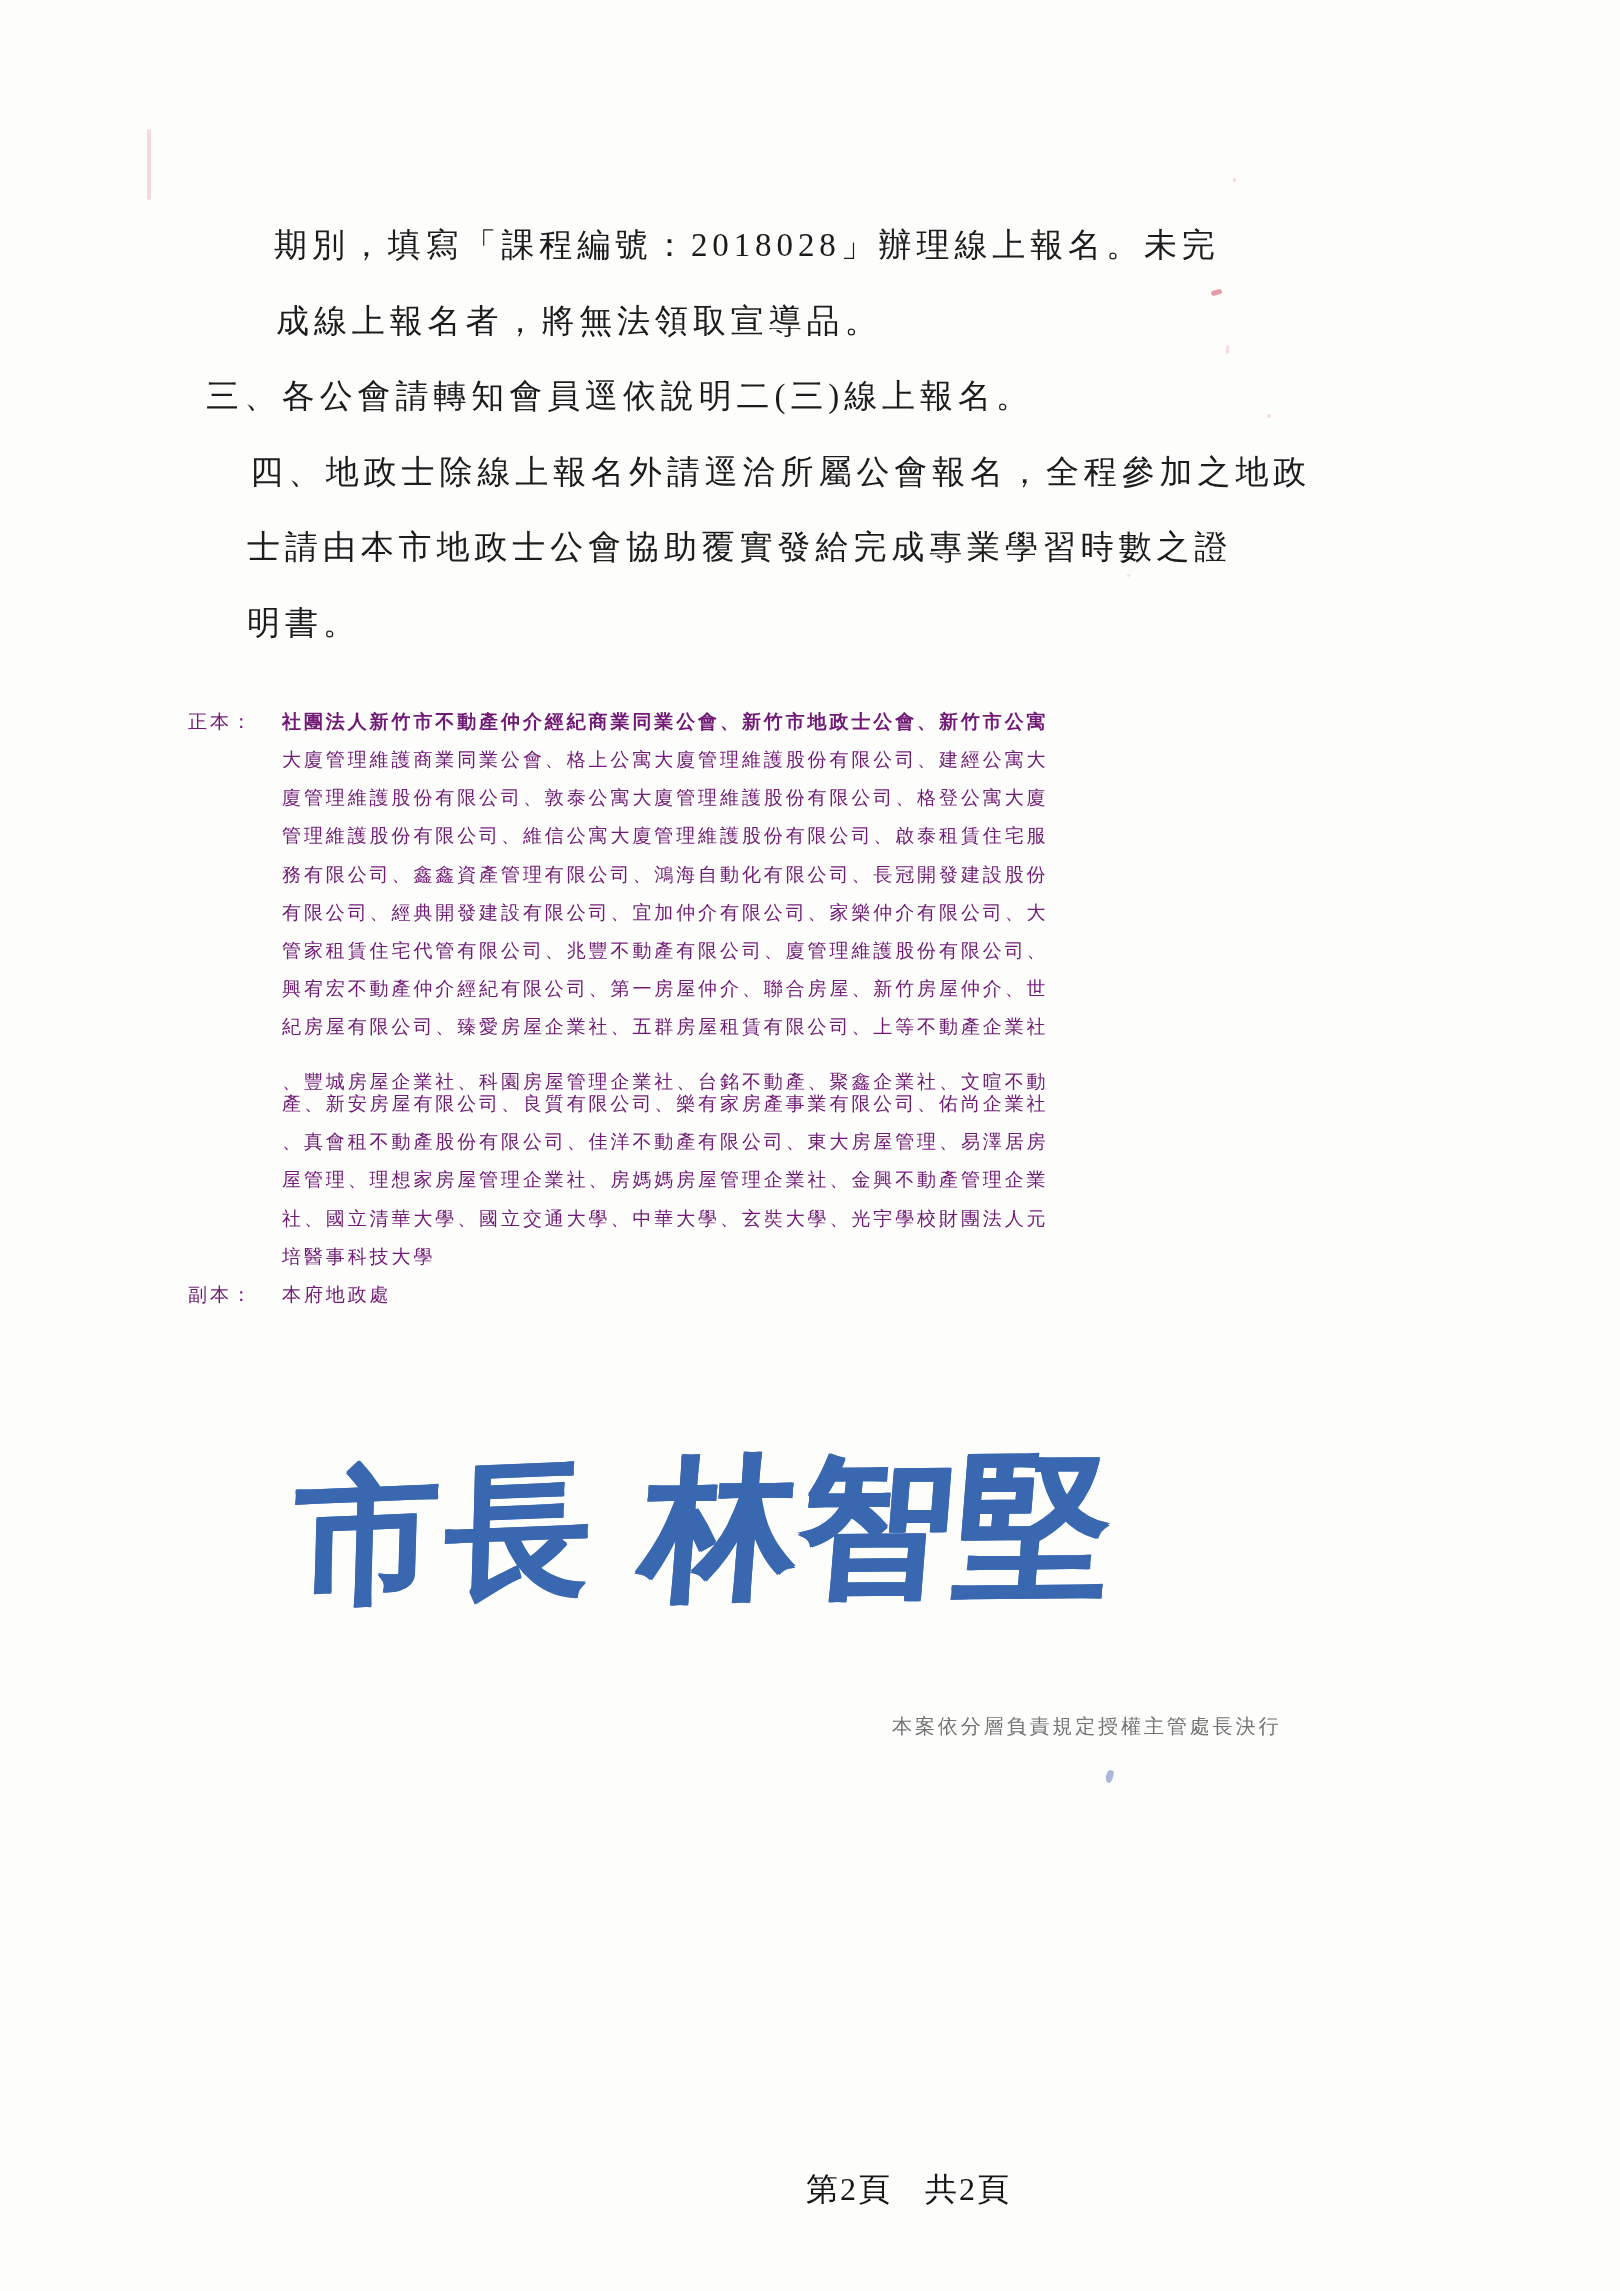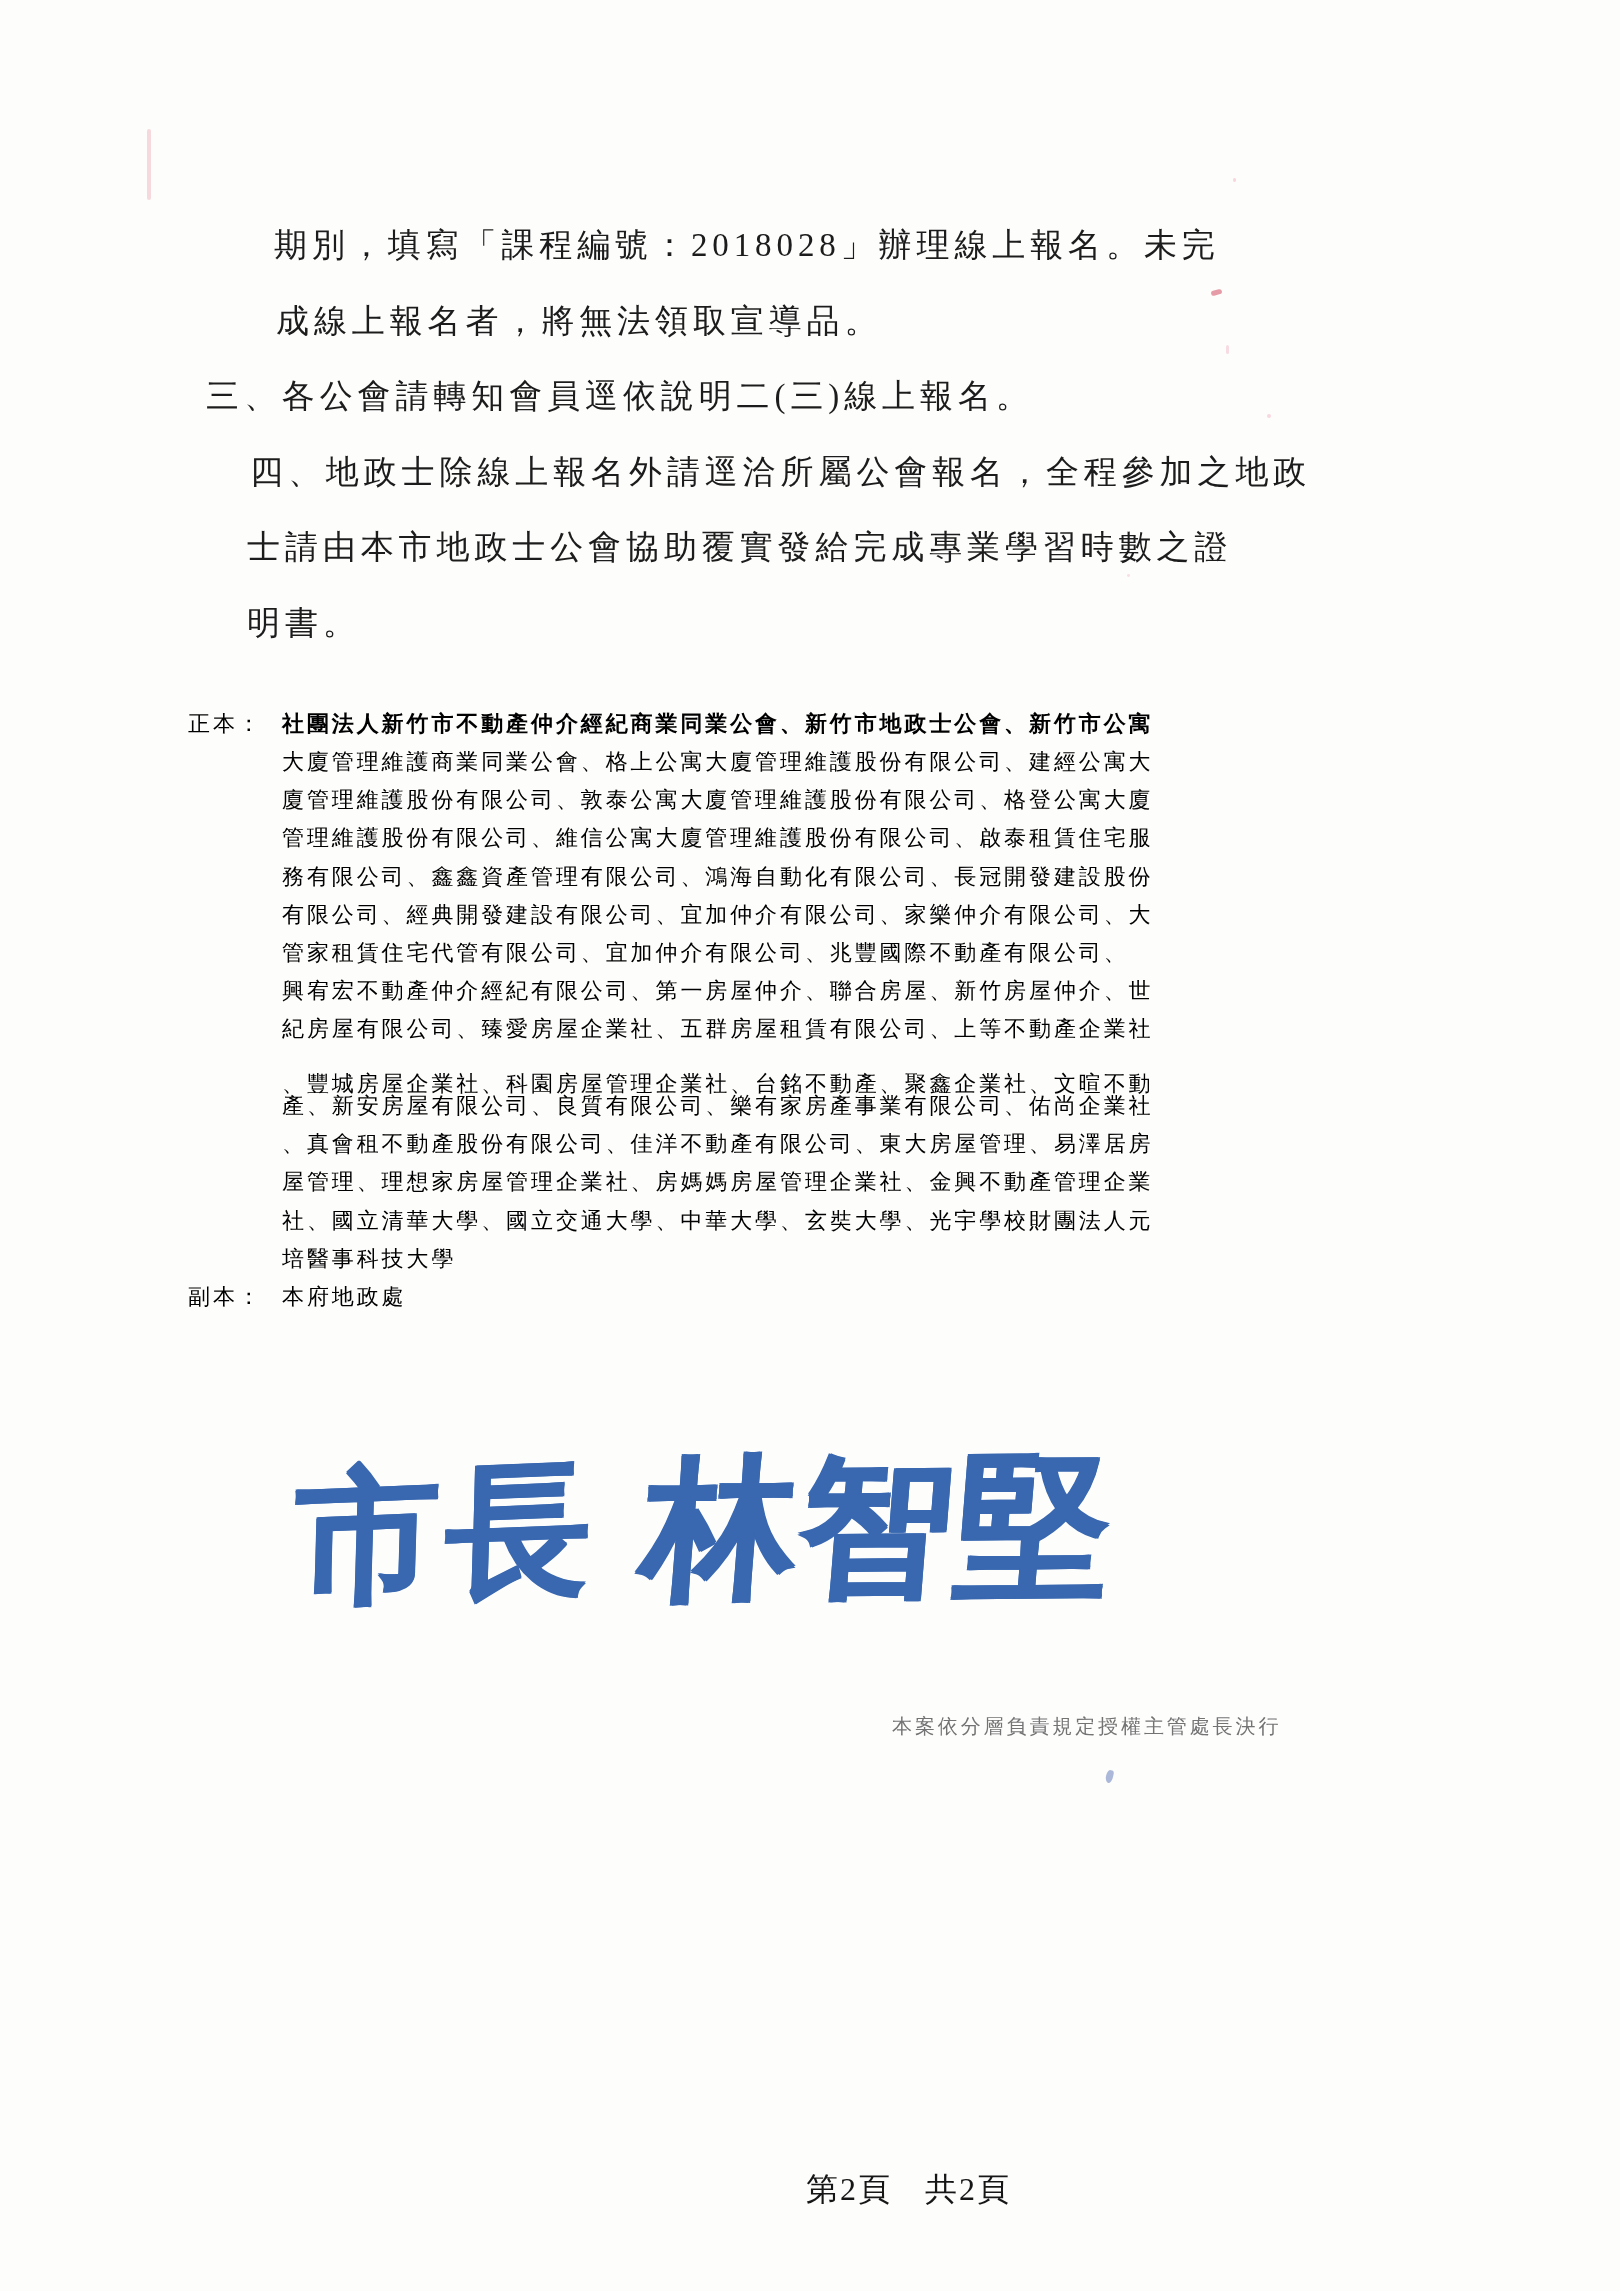--- a/index.html
+++ b/index.html
@@ -18,24 +18,24 @@
     position: absolute;
     font-size: 33px;
     letter-spacing: 4.9px;
     white-space: nowrap;
     color: #1c1c1c;
   }
 
   
   .dist-line, .dist-label {
     position: absolute;
-    font-size: 22px;
+    font-size: 19px;
     letter-spacing: 2.9px;
     white-space: nowrap;
-    color: #000000;
+    color: #701a75;
   }
 
   
   .signature {
     position: absolute;
     left: 294px; top: 1423px;
     white-space: nowrap;
     color: #3968b0;
     transform: rotate(-1.3deg);
   }
@@ -94,21 +94,21 @@
   <div class="body-line" style="left:247px; top:601px;">明書。</div>
 
   <div class="dist-label" style="left:188px; top:709px;">正本：</div>
 
   <div class="dist-line" style="left:282px; top:709px;font-weight:bold;">社團法人新竹市不動產仲介經紀商業同業公會、新竹市地政士公會、新竹市公寓</div>
   <div class="dist-line" style="left:282px; top:747px;">大廈管理維護商業同業公會、格上公寓大廈管理維護股份有限公司、建經公寓大</div>
   <div class="dist-line" style="left:282px; top:785px;">廈管理維護股份有限公司、敦泰公寓大廈管理維護股份有限公司、格登公寓大廈</div>
   <div class="dist-line" style="left:282px; top:823px;">管理維護股份有限公司、維信公寓大廈管理維護股份有限公司、啟泰租賃住宅服</div>
   <div class="dist-line" style="left:282px; top:862px;">務有限公司、鑫鑫資產管理有限公司、鴻海自動化有限公司、長冠開發建設股份</div>
   <div class="dist-line" style="left:282px; top:900px;">有限公司、經典開發建設有限公司、宜加仲介有限公司、家樂仲介有限公司、大</div>
-  <div class="dist-line" style="left:282px; top:938px;">管家租賃住宅代管有限公司、宜加仲介有限公司、兆豐國際不動產有限公司、</div>
+  <div class="dist-line" style="left:282px; top:938px;">管家租賃住宅代管有限公司、兆豐不動產有限公司、廈管理維護股份有限公司、</div>
   <div class="dist-line" style="left:282px; top:976px;">興宥宏不動產仲介經紀有限公司、第一房屋仲介、聯合房屋、新竹房屋仲介、世</div>
   <div class="dist-line" style="left:282px; top:1014px;">紀房屋有限公司、臻愛房屋企業社、五群房屋租賃有限公司、上等不動產企業社</div>
   <div class="dist-line" style="left:282px; top:1053px;margin-top:16px;">、豐城房屋企業社、科園房屋管理企業社、台銘不動產、聚鑫企業社、文暄不動</div>
   <div class="dist-line" style="left:282px; top:1091px;">產、新安房屋有限公司、良質有限公司、樂有家房產事業有限公司、佑尚企業社</div>
   <div class="dist-line" style="left:282px; top:1129px;">、真會租不動產股份有限公司、佳洋不動產有限公司、東大房屋管理、易澤居房</div>
   <div class="dist-line" style="left:282px; top:1167px;">屋管理、理想家房屋管理企業社、房媽媽房屋管理企業社、金興不動產管理企業</div>
   <div class="dist-line" style="left:282px; top:1206px;">社、國立清華大學、國立交通大學、中華大學、玄奘大學、光宇學校財團法人元</div>
   <div class="dist-line" style="left:282px; top:1244px;">培醫事科技大學</div>
 
   <div class="dist-label" style="left:188px; top:1282px;">副本：</div>

